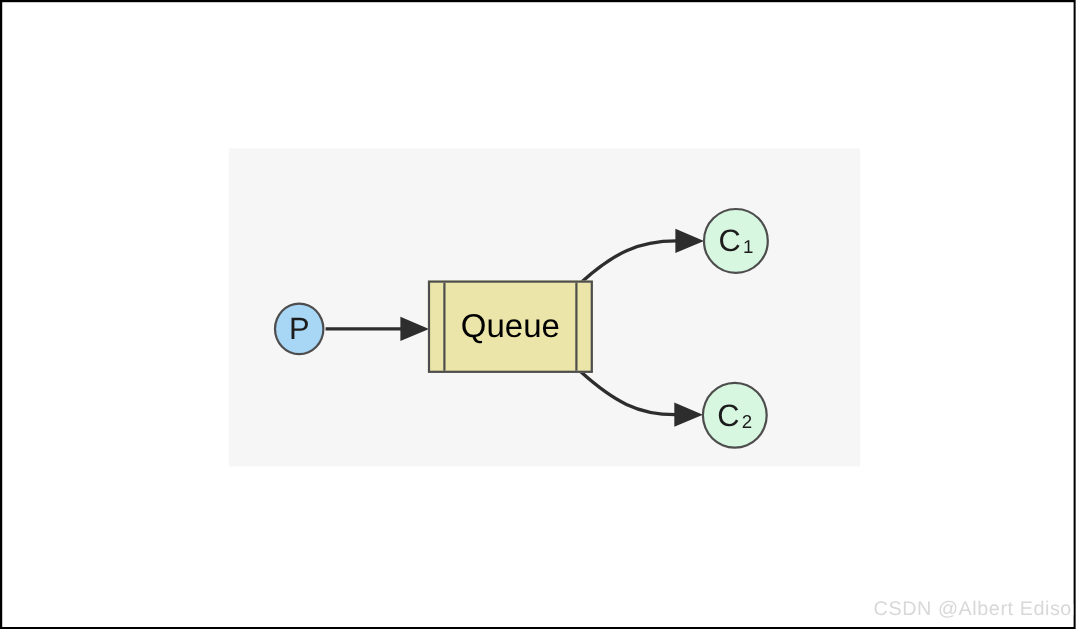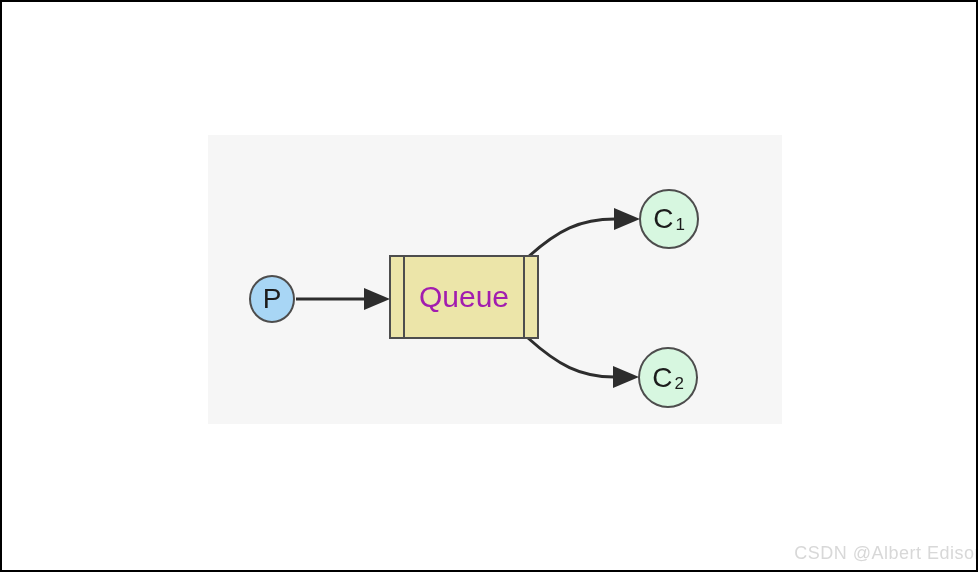--- a/index.html
+++ b/index.html
@@ -103,21 +103,21 @@
     <g>
       <path class="edge-line" d="M526 336 C556 363 578 375 612 375" style="stroke: rgb(45, 45, 45);"></path>
       <polygon points="637,375 611,364 611,386" style="fill: rgb(45, 45, 45);"></polygon>
     </g>
   </svg>
 
   <div class="node circle node-producer" style="background: rgb(168, 214, 245); border-color: rgb(77, 77, 77); color: rgb(28, 28, 28);">
     <span>P</span>
   </div>
 
-  <div class="node node-queue" style="background: rgb(236, 229, 169); border-color: rgb(77, 77, 77); color: #a21caf;">
+  <div class="node node-queue" style="background: rgb(236, 229, 169); border-color: rgb(77, 77, 77); color: #000000;">
     <div class="q-divider left" style="background: rgb(77, 77, 77);"></div>
     <span>Queue</span>
     <div class="q-divider right" style="background: rgb(77, 77, 77);"></div>
   </div>
 
   <div class="node circle node-consumer1" style="background: rgb(215, 247, 224); border-color: rgb(77, 77, 77); color: rgb(28, 28, 28);">
     <span>C</span>
     <span class="sub">1</span>
   </div>
 

